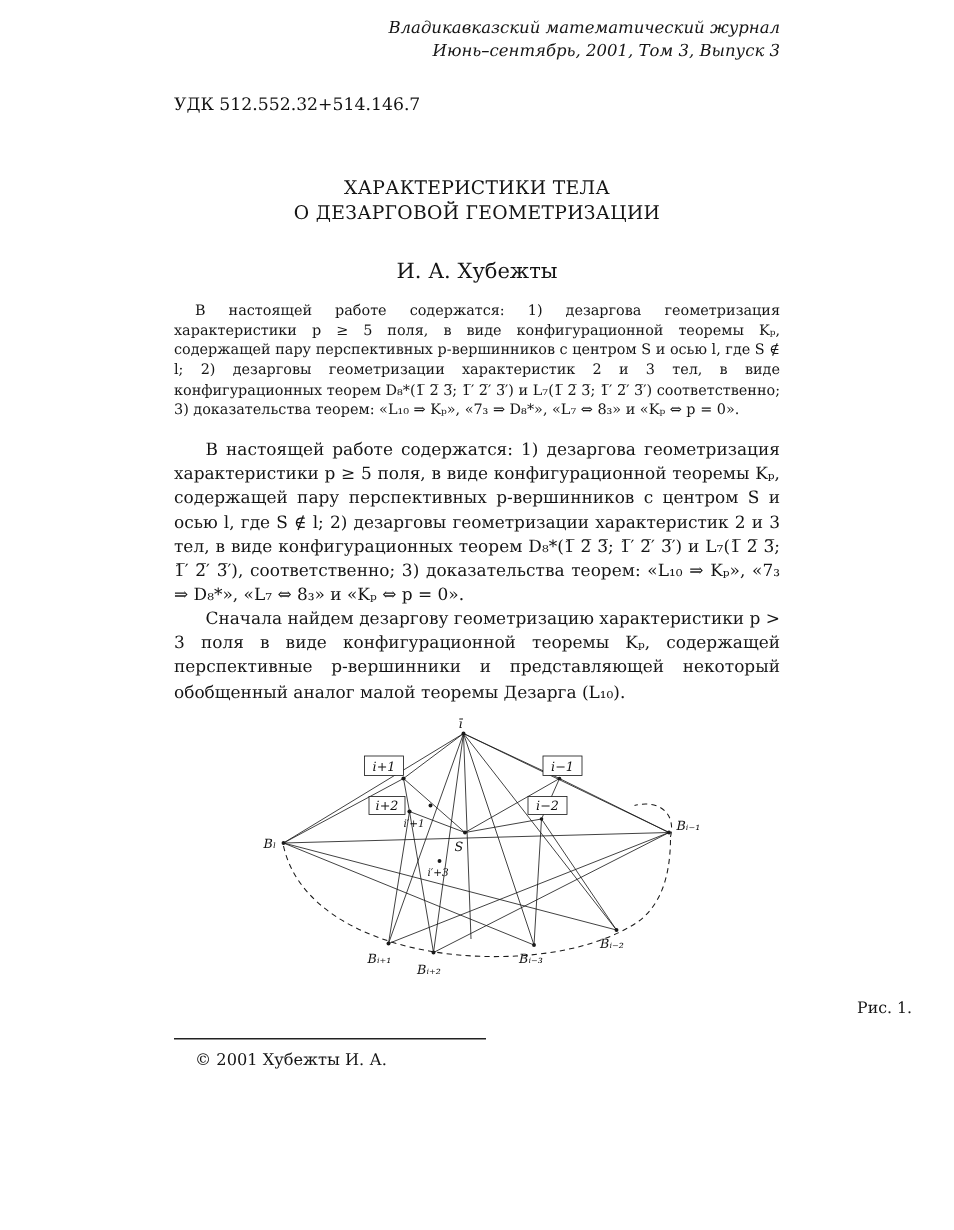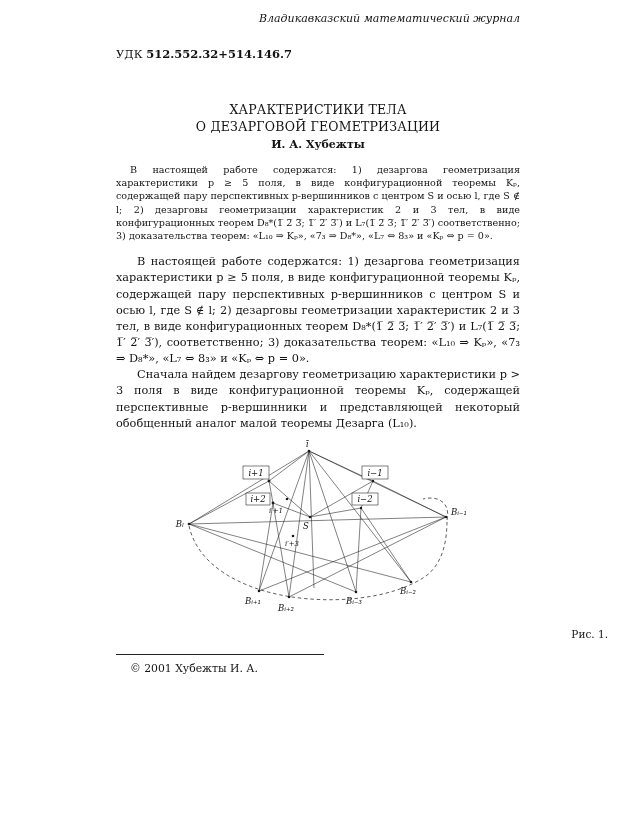--- a/index.html
+++ b/index.html
@@ -8,23 +8,23 @@
     position:relative; width:580px; height:820px; margin:0 auto;
     background:#fff; color:#141414; overflow:hidden;
     font-family:"DejaVu Serif","DejaVu Sans","Liberation Serif",serif;
   }
   .running-head {
     padding:12px 88px 0 0; text-align:right;
     font-style:italic; font-size:11px; line-height:1.35;
   }
   .udc { margin:20px 0 0 88px; font-size:11.5px; }
   .udc-label { }
-  .udc-code { font-weight:bold; }
+  .udc-code { font-weight:normal; }
   .title { margin-top:40px; text-align:center; font-size:12.5px; line-height:1.4; letter-spacing:0.2px; }
-  .author { margin-top:2px; text-align:center; font-weight:bold; font-size:11px; }
+  .author { margin-top:22px; text-align:center; font-weight:normal; font-size:14px; }
   .abstract {
     margin:12px 88px 0 88px; font-size:9.6px; line-height:1.38;
     text-align:justify; text-indent:14px;
   }
   .body-par {
     margin:0 88px; font-size:11.3px; line-height:1.43;
     text-align:justify; text-indent:21px;
   }
   .body-par.first { margin-top:12px; }
   .figure-wrap { margin:4px 0 0 118px; width:360px; height:182px; }
@@ -37,20 +37,21 @@
   .footnote-rule { margin:14px 0 0 88px; width:208px; border-top:1px solid #222; height:0; }
   .copyright { margin:7px 0 0 102px; font-size:10.8px; }
 </style>
 </head>
 <body>
 
 <div class="page">
 
   <div class="running-head">
     <div>Владикавказский математический журнал</div>
+    <div>Июнь–сентябрь, 2001, Том 3, Выпуск 3</div>
   </div>
 
   <div class="udc">
     <span class="udc-label">УДК</span>
     <span class="udc-code">512.552.32+514.146.7</span>
   </div>
 
   <div class="title">
     <div>ХАРАКТЕРИСТИКИ ТЕЛА</div>
     <div>О ДЕЗАРГОВОЙ ГЕОМЕТРИЗАЦИИ</div>

